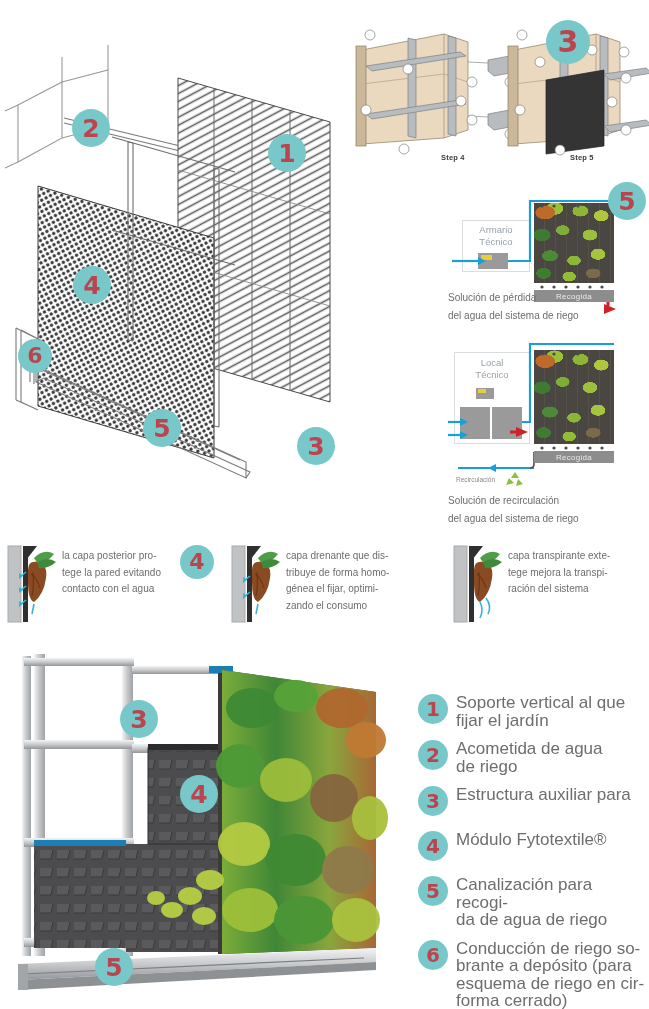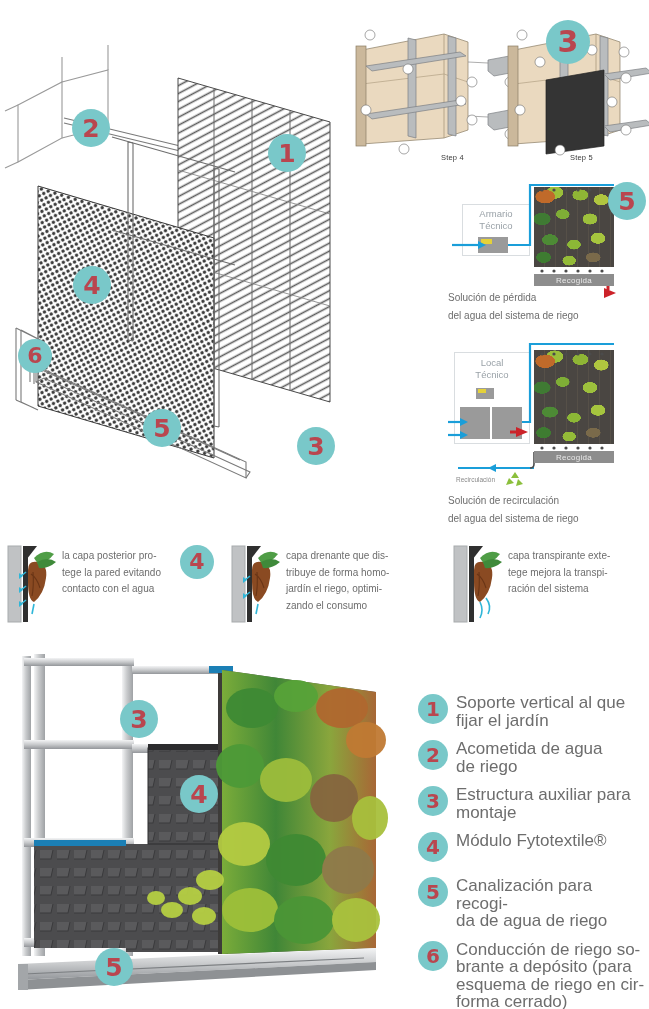--- a/index.html
+++ b/index.html
@@ -33,21 +33,21 @@
     font-size:10px;line-height:16.5px;color:#6d6d6d;
     font-family:"Liberation Sans",sans-serif;
   }
   .solcap{font-size:10px;line-height:19px;color:#6d6d6d;}
 
   
   #iso{left:0;top:10px;width:350px;height:500px;}
 
   
   .stepcaption{
-    font-size:7.5px;font-weight:normal;color:#3b3b3b;
+    font-size:7.5px;font-weight:bold;color:#3b3b3b;
     font-family:"Liberation Sans",sans-serif;letter-spacing:.2px;text-align:center;
   }
 
   
   .techbox{
     border:1px solid #d9dde0;background:#ffffff;box-sizing:border-box;
   }
   .techlabel{
     font-size:9.5px;color:#9aa2a8;text-align:center;line-height:12px;
     font-family:"Liberation Sans",sans-serif;
@@ -237,21 +237,21 @@
           <circle cx="212" cy="128" r="5"></circle>
       </g>
     </g>
   </svg>
   <div class="abs stepcaption" style="left:93px;top:131px;">Step 4</div>
   <div class="abs stepcaption" style="left:222px;top:131px;">Step 5</div>
 </div>
 
 <div class="abs badge b44" style="left:546px;top:20px;">3</div>
 
-<div class="abs" style="left:448px;top:183px;width:201px;height:120px;">
+<div class="abs" style="left:448px;top:199px;width:201px;height:120px;">
 
   <div class="abs techbox" style="left:14px;top:21px;width:68px;height:52px;"></div>
   <div class="abs techlabel" style="left:14px;top:25px;width:68px;">Armario</div>
   <div class="abs techlabel" style="left:14px;top:37px;width:68px;">Técnico</div>
   <div class="abs graybox" style="left:30px;top:54px;width:30px;height:16px;"></div>
   <div class="abs yellowchip" style="left:33px;top:56px;width:11px;height:5px;"></div>
 
   <div class="abs plantwall" style="left:86px;top:4px;width:80px;height:80px;"></div>
 
   <svg class="abs" style="left:0;top:0;" width="201" height="120">
@@ -398,21 +398,21 @@
         <path d="M30 62 L28 72"></path>
       </g>
       <g fill="#2fb6d8">
         <polygon points="15,35 19,38 15,41"></polygon>
         <polygon points="15,51 19,54 15,57"></polygon>
       </g>
     </svg>
     <div class="layertext" style="left:58px;width:157px;">
       <div class="cap">capa drenante que dis-</div>
       <div class="cap">tribuye de forma homo-</div>
-      <div class="cap">jardín el riego, optimi-</div>
+      <div class="cap">génea el fijar, optimi-</div>
       <div class="cap">zando el consumo</div>
     </div>
   </div>
 
   <div class="layeritem" style="left:450px;width:200px;">
     <svg class="layericon" viewBox="0 0 58 84">
       <rect x="4" y="4" width="13" height="76" fill="#c0c2c4" stroke="#a8abad" stroke-width="1"></rect>
       <path d="M19 4 L33 4 L19 22 Z" fill="#2f2f2f"></path>
       <rect x="19" y="4" width="5" height="76" fill="#2f2f2f"></rect>
       <path d="M24 28 Q24 18 34 20 Q44 23 42 36 Q40 52 30 60 Q24 58 24 40 Z" fill="#8a4a22"></path>
@@ -541,21 +541,20 @@
     <div class="legtext">
       <div>Acometida de agua</div>
       <div>de riego</div>
     </div>
   </div>
 
   <div class="legrow">
     <div class="badge b30">3</div>
     <div class="legtext">
       <div>Estructura auxiliar para</div>
-      <div>montaje</div>
     </div>
   </div>
 
   <div class="legrow">
     <div class="badge b30">4</div>
     <div class="legtext">
       <div>Módulo Fytotextile®</div>
     </div>
   </div>
 

